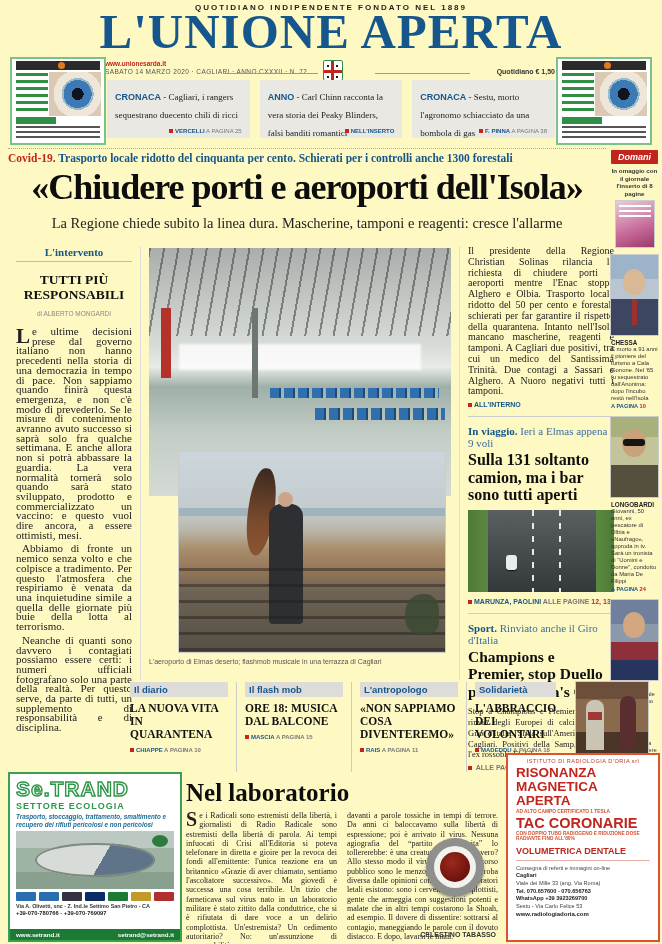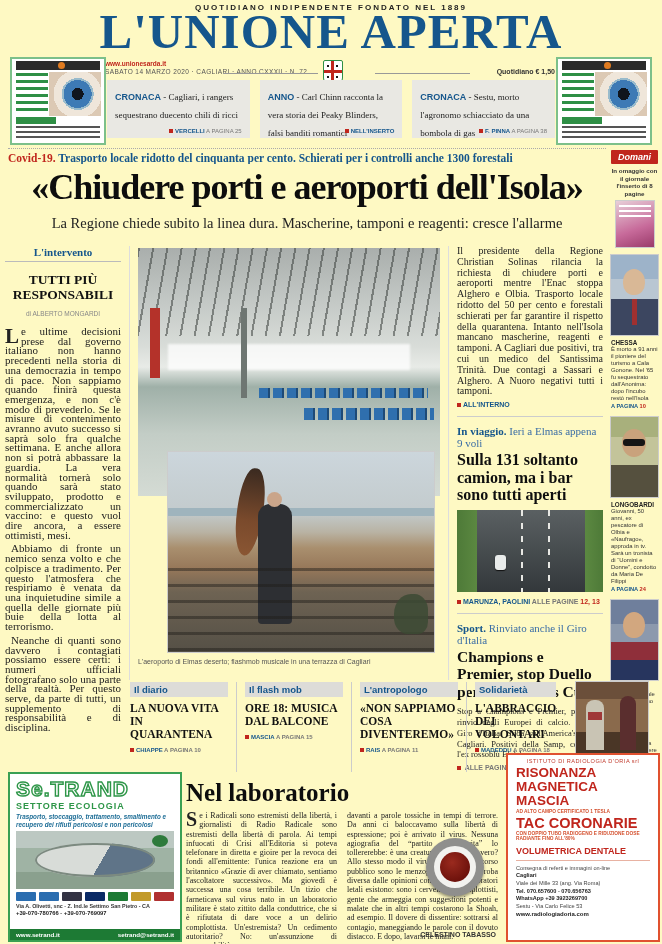--- a/index.html
+++ b/index.html
@@ -53,21 +53,21 @@
 
   
   .lead{position:absolute;top:152px;left:8px;width:598px;}
   .lead .kicker{font:bold 11.5px "Liberation Serif",serif;color:#15568c;white-space:nowrap;overflow:hidden;}
   .lead .kicker .tag{color:#c0261d;}
   .lead h1{margin:3px 0 0;text-align:center;font-weight:bold;font-size:36px;line-height:40px;
            letter-spacing:-1px;color:#0d0d0d;white-space:nowrap;}
   .lead .subhead{margin-top:8px;text-align:center;font-size:14.5px;color:#222;white-space:nowrap;overflow:hidden;}
 
   
-  .main{position:absolute;top:246px;left:5px;width:598px;height:434px;display:flex;}
+  .main{position:absolute;top:246px;left:16px;width:598px;height:434px;display:flex;}
   .col-int{width:116px;padding-right:8px;}
   .col-photos{width:302px;padding:0 8px;border-left:1px solid #ddd;border-right:1px solid #ddd;}
   .col-right{flex:1;padding-left:8px;}
 
   .int-label{font:bold 11px "Liberation Serif",serif;color:#15568c;text-align:center;
              border-bottom:1px solid #bbb;padding-bottom:3px;}
   .int-title{margin-top:10px;text-align:center;font-weight:bold;font-size:13.5px;line-height:15px;color:#111;}
   .int-by{margin-top:8px;text-align:center;font:6.5px "Liberation Sans",sans-serif;color:#888;}
   .int-body{margin-top:10px;font-size:11px;line-height:9.7px;text-align:justify;color:#222;}
   .int-body p{margin:0 0 4px;text-indent:6px;}
@@ -422,21 +422,21 @@
     <div class="cup">
         <div class="rim">
           <div class="coffee"></div>
         </div>
       </div>
     <div class="cby">CELESTINO TABASSO</div>
   </div>
 
   <div class="radiologia">
     <div class="rhead">ISTITUTO DI RADIOLOGIA D'ORIA srl</div>
-    <div class="big">RISONANZA MAGNETICA MASCIA</div>
+    <div class="big">RISONANZA MAGNETICA APERTA</div>
     <div class="note">AD ALTO CAMPO CERTIFICATO 1 TESLA</div>
     <div class="big" style="font-size:14.5px;">TAC CORONARIE</div>
     <div class="note">CON DOPPIO TUBO RADIOGENO E RIDUZIONE DOSE RADIANTE FINO ALL'80%</div>
     <div class="mid">VOLUMETRICA DENTALE</div>
     <div class="div"></div>
     <div class="ct">Consegna di referti e immagini on-line</div>
     <div class="ct b">Cagliari</div>
     <div class="ct">Viale dei Mille 33 (ang. Via Roma)</div>
     <div class="ct b">Tel. 070.657600 - 070.656763</div>
     <div class="ct b">WhatsApp +39 3923269700</div>

